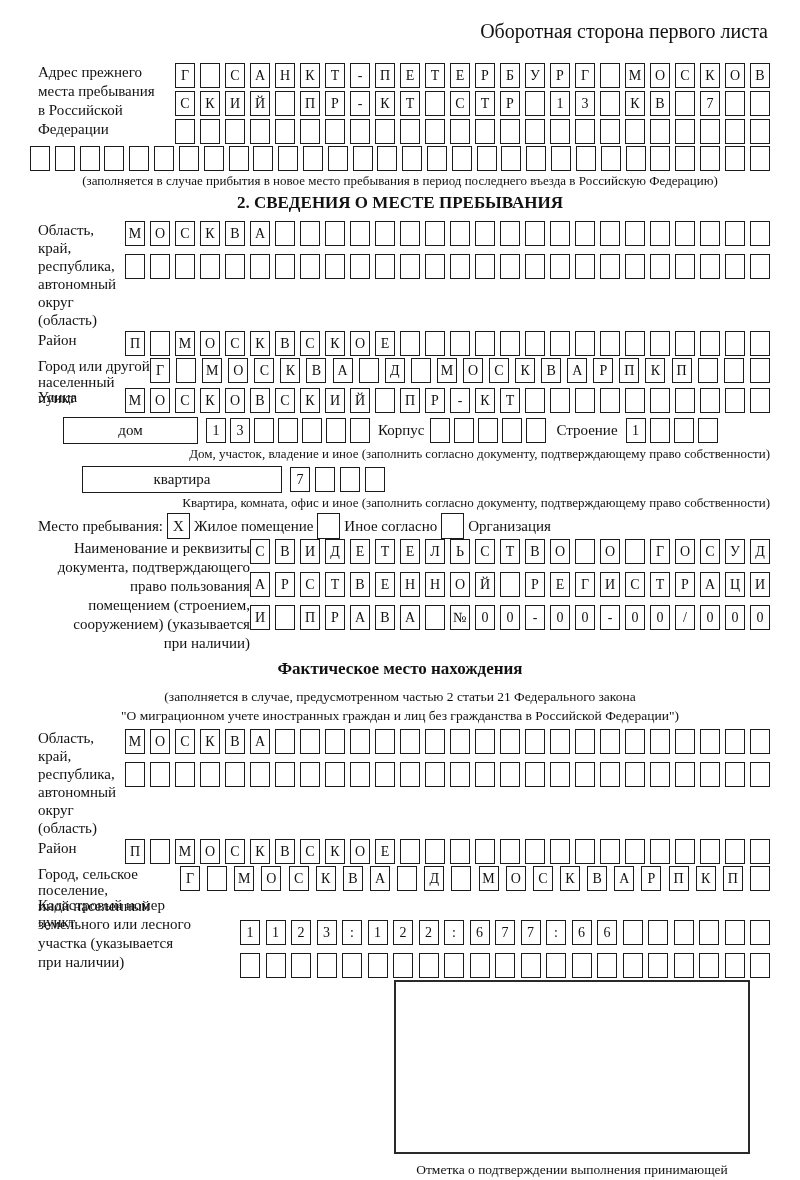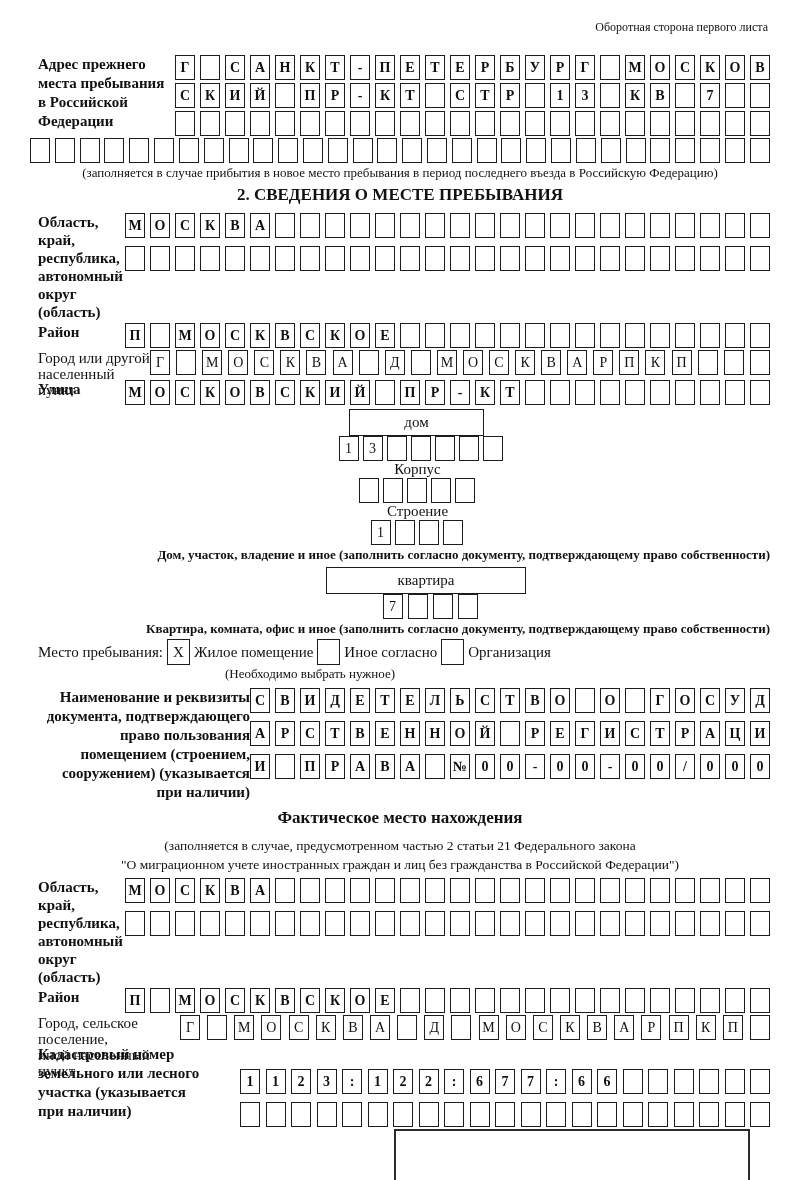--- a/index.html
+++ b/index.html
@@ -2,21 +2,21 @@
 <html><head>
 <meta charset="utf-8">
 <style>
   html,body { margin:0; padding:0; background:#ffffff; }
   .page {
     position:relative; width:800px; height:1180px; overflow:hidden;
     box-sizing:border-box; padding:10px 30px 0 30px;
     background:#ffffff; color:#111;
     font-family:"Liberation Serif","DejaVu Serif",serif;
   }
-  .back-label { text-align:right; font-size:12px; margin:10px 2px 20px 0; }
+  .back-label { text-align:right; font-size:20px; margin:10px 2px 20px 0; }
 
   .field { display:flex; align-items:flex-start; }
   .label { font-size:15px; line-height:19px; white-space:pre-line; box-sizing:border-box;
            padding-left:8px; flex:0 0 auto; }
   .label.lw145{ width:145px; } .label.lw95{ width:95px; line-height:18px; }
   .label.lw120{ width:120px; line-height:16px; } .label.lw220{ width:220px;text-align:right; }
   .label.lw210{ width:210px; }
 
   .rows { display:flex; flex-direction:column; gap:8px; }
   .rows.g3 { gap:3px; }
@@ -32,36 +32,36 @@
     font-size:14px; line-height:1;
   }
   .note { font-size:13px; line-height:16px; padding-left:8px;text-align:right; }
   .note.center { text-align:center; padding-left:0; }
   .sec-title { text-align:center; font-weight:bold; font-size:17px; margin:4px 0 8px 0; }
 
   .labeled-rect {
     box-sizing:border-box; border:1.5px solid #1c1c1c; height:27px;
     display:flex; align-items:center; justify-content:center; font-size:15px;
   }
-  .house-row { display:flex; align-items:center; margin:4px 0 2px 33px;flex-direction:column; }
+  .house-row { display:flex; align-items:center; margin:4px 0 2px 33px; }
   .inline-lbl { font-size:15px; white-space:nowrap; }
 
   .stay-row { display:flex; align-items:center; gap:4px; font-size:15px; margin:2px 0 0 0; padding-left:8px; }
   .mark-box .cell { width:23px; height:26px; font-size:15px; }
   .choose-note { width:560px; text-align:center; font-size:13px; margin:1px 0 6px 0; }
 
   .fact-note { text-align:center; font-size:13.5px; line-height:19px; white-space:pre-line; margin:0 0 4px 0; }
 
   .cad-rows { margin-top:24px; }
 
   .stamp-rect { box-sizing:border-box; margin-left:364px; width:356px; height:174px;
                 border:2px solid #2a2a2a; background:#fff; }
   .stamp-caption { margin-left:347px; width:390px; text-align:center;
                    font-size:13.5px; line-height:18px; white-space:pre-line; margin-top:7px; }
-  .mb2{ margin-bottom:2px;font-weight:bold; } .mb4{ margin-bottom:4px; } .h30{ height:30px; }
+  .mb2{ margin-bottom:2px; } .mb4{ margin-bottom:4px; } .h30{ height:30px; }
 </style>
 </head>
 <body>
 
 <div class="page">
 
   <div class="back-label">Оборотная сторона первого листа</div>
 
   <div class="field mb2">
     <div class="label lw145">Адрес прежнего
@@ -393,21 +393,20 @@
     <span>Жилое помещение</span>
     <span class="mark-box cells-gap">
         <span class="cell"></span>
       </span>
     <span>Иное согласно</span>
     <span class="mark-box cells-gap">
         <span class="cell"></span>
       </span>
     <span>Организация</span>
   </div>
-  <div class="choose-note">(Необходимо выбрать нужное)</div>
 
   <div class="field mb2">
     <div class="label lw220">Наименование и реквизиты
 документа, подтверждающего
 право пользования
 помещением (строением,
 сооружением) (указывается
 при наличии)</div>
     <div class="rows">
       <div class="cells w520">

